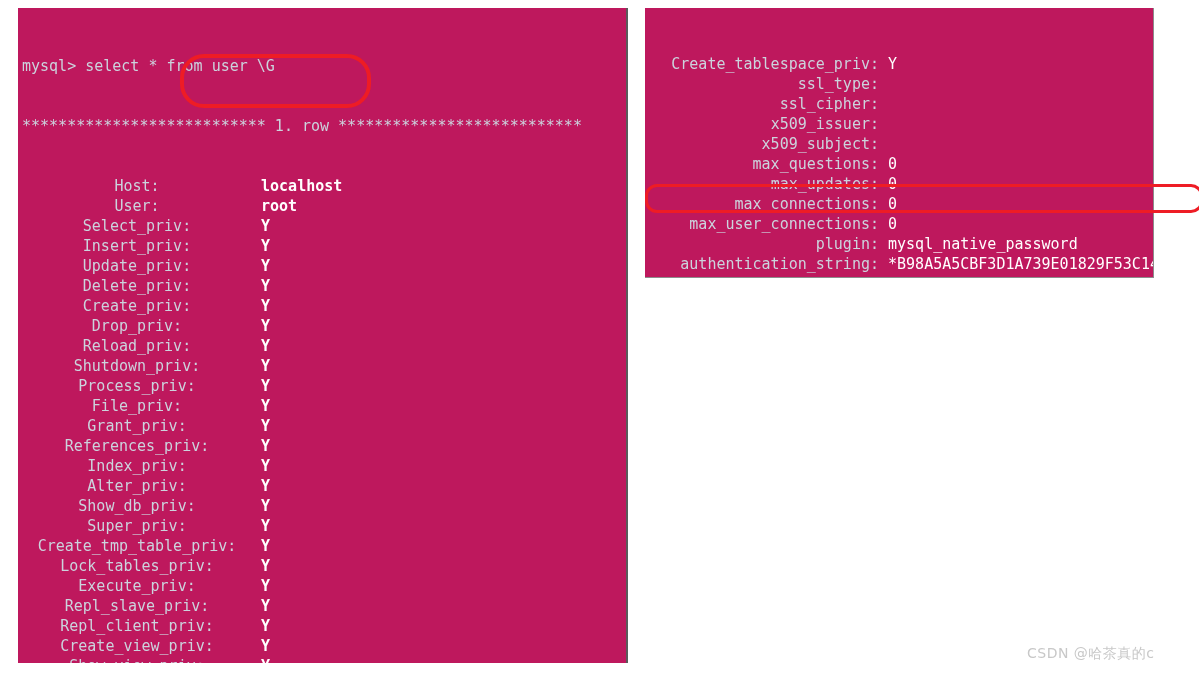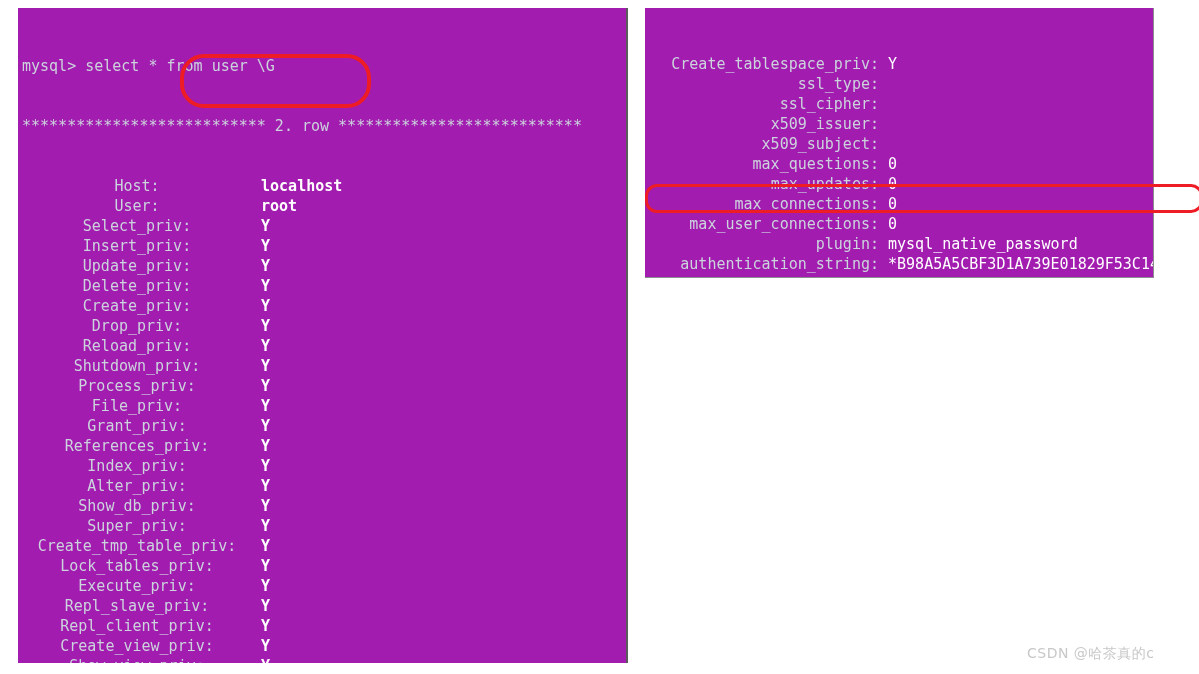--- a/index.html
+++ b/index.html
@@ -12,21 +12,21 @@
     overflow: hidden;
   }
   body {
     position: relative;
     font-family: "DejaVu Sans Mono", "Liberation Mono", monospace;
   }
 
   
   .term {
     position: absolute;
-    background: #a21caf;
+    background: #be185d;
     color: #ccd3dd;
     font-family: "DejaVu Sans Mono", "Liberation Mono", monospace;
     font-size: 15px;
     line-height: 20px;
     white-space: pre;
     overflow: hidden;
     box-sizing: border-box;
   }
 
   #left-terminal {
@@ -107,21 +107,21 @@
     color: #c8c8c8;
     white-space: nowrap;
     letter-spacing: 0.5px;
   }
 </style>
 </head>
 <body>
 
 <div class="term" id="left-terminal">
   <span class="line prompt-line">mysql&gt; select * from user \G</span>
-  <span class="line sep-line">*************************** 2. row ***************************</span>
+  <span class="line sep-line">*************************** 1. row ***************************</span>
   <div id="left-rows"><span class="kvl"><span class="k">Host:</span> <span class="v">localhost</span></span><span class="kvl"><span class="k">User:</span> <span class="v">root</span></span><span class="kvl"><span class="k">Select_priv:</span> <span class="v">Y</span></span><span class="kvl"><span class="k">Insert_priv:</span> <span class="v">Y</span></span><span class="kvl"><span class="k">Update_priv:</span> <span class="v">Y</span></span><span class="kvl"><span class="k">Delete_priv:</span> <span class="v">Y</span></span><span class="kvl"><span class="k">Create_priv:</span> <span class="v">Y</span></span><span class="kvl"><span class="k">Drop_priv:</span> <span class="v">Y</span></span><span class="kvl"><span class="k">Reload_priv:</span> <span class="v">Y</span></span><span class="kvl"><span class="k">Shutdown_priv:</span> <span class="v">Y</span></span><span class="kvl"><span class="k">Process_priv:</span> <span class="v">Y</span></span><span class="kvl"><span class="k">File_priv:</span> <span class="v">Y</span></span><span class="kvl"><span class="k">Grant_priv:</span> <span class="v">Y</span></span><span class="kvl"><span class="k">References_priv:</span> <span class="v">Y</span></span><span class="kvl"><span class="k">Index_priv:</span> <span class="v">Y</span></span><span class="kvl"><span class="k">Alter_priv:</span> <span class="v">Y</span></span><span class="kvl"><span class="k">Show_db_priv:</span> <span class="v">Y</span></span><span class="kvl"><span class="k">Super_priv:</span> <span class="v">Y</span></span><span class="kvl"><span class="k">Create_tmp_table_priv:</span> <span class="v">Y</span></span><span class="kvl"><span class="k">Lock_tables_priv:</span> <span class="v">Y</span></span><span class="kvl"><span class="k">Execute_priv:</span> <span class="v">Y</span></span><span class="kvl"><span class="k">Repl_slave_priv:</span> <span class="v">Y</span></span><span class="kvl"><span class="k">Repl_client_priv:</span> <span class="v">Y</span></span><span class="kvl"><span class="k">Create_view_priv:</span> <span class="v">Y</span></span><span class="kvl"><span class="k">Show_view_priv:</span> <span class="v">Y</span></span></div>
 </div>
 
 <div class="term" id="right-terminal">
   <div id="right-rows"><span class="kv"><span class="k">Create_tablespace_priv:</span> <span class="v">Y</span></span><span class="kv"><span class="k">ssl_type:</span> <span class="v"></span></span><span class="kv"><span class="k">ssl_cipher:</span> <span class="v"></span></span><span class="kv"><span class="k">x509_issuer:</span> <span class="v"></span></span><span class="kv"><span class="k">x509_subject:</span> <span class="v"></span></span><span class="kv"><span class="k">max_questions:</span> <span class="v">0</span></span><span class="kv"><span class="k">max_updates:</span> <span class="v">0</span></span><span class="kv"><span class="k">max_connections:</span> <span class="v">0</span></span><span class="kv"><span class="k">max_user_connections:</span> <span class="v">0</span></span><span class="kv"><span class="k">plugin:</span> <span class="v">mysql_native_password</span></span><span class="kv"><span class="k">authentication_string:</span> <span class="v">*B98A5A5CBF3D1A739E01829F53C14EE9EE2BCC7C</span></span><span class="kv"><span class="k">password_expired:</span> <span class="v">Y</span></span></div>
   
 </div>
 
 <div class="redbox" id="redbox-host-user"></div>
 <div class="redbox" id="redbox-auth-string"></div>

